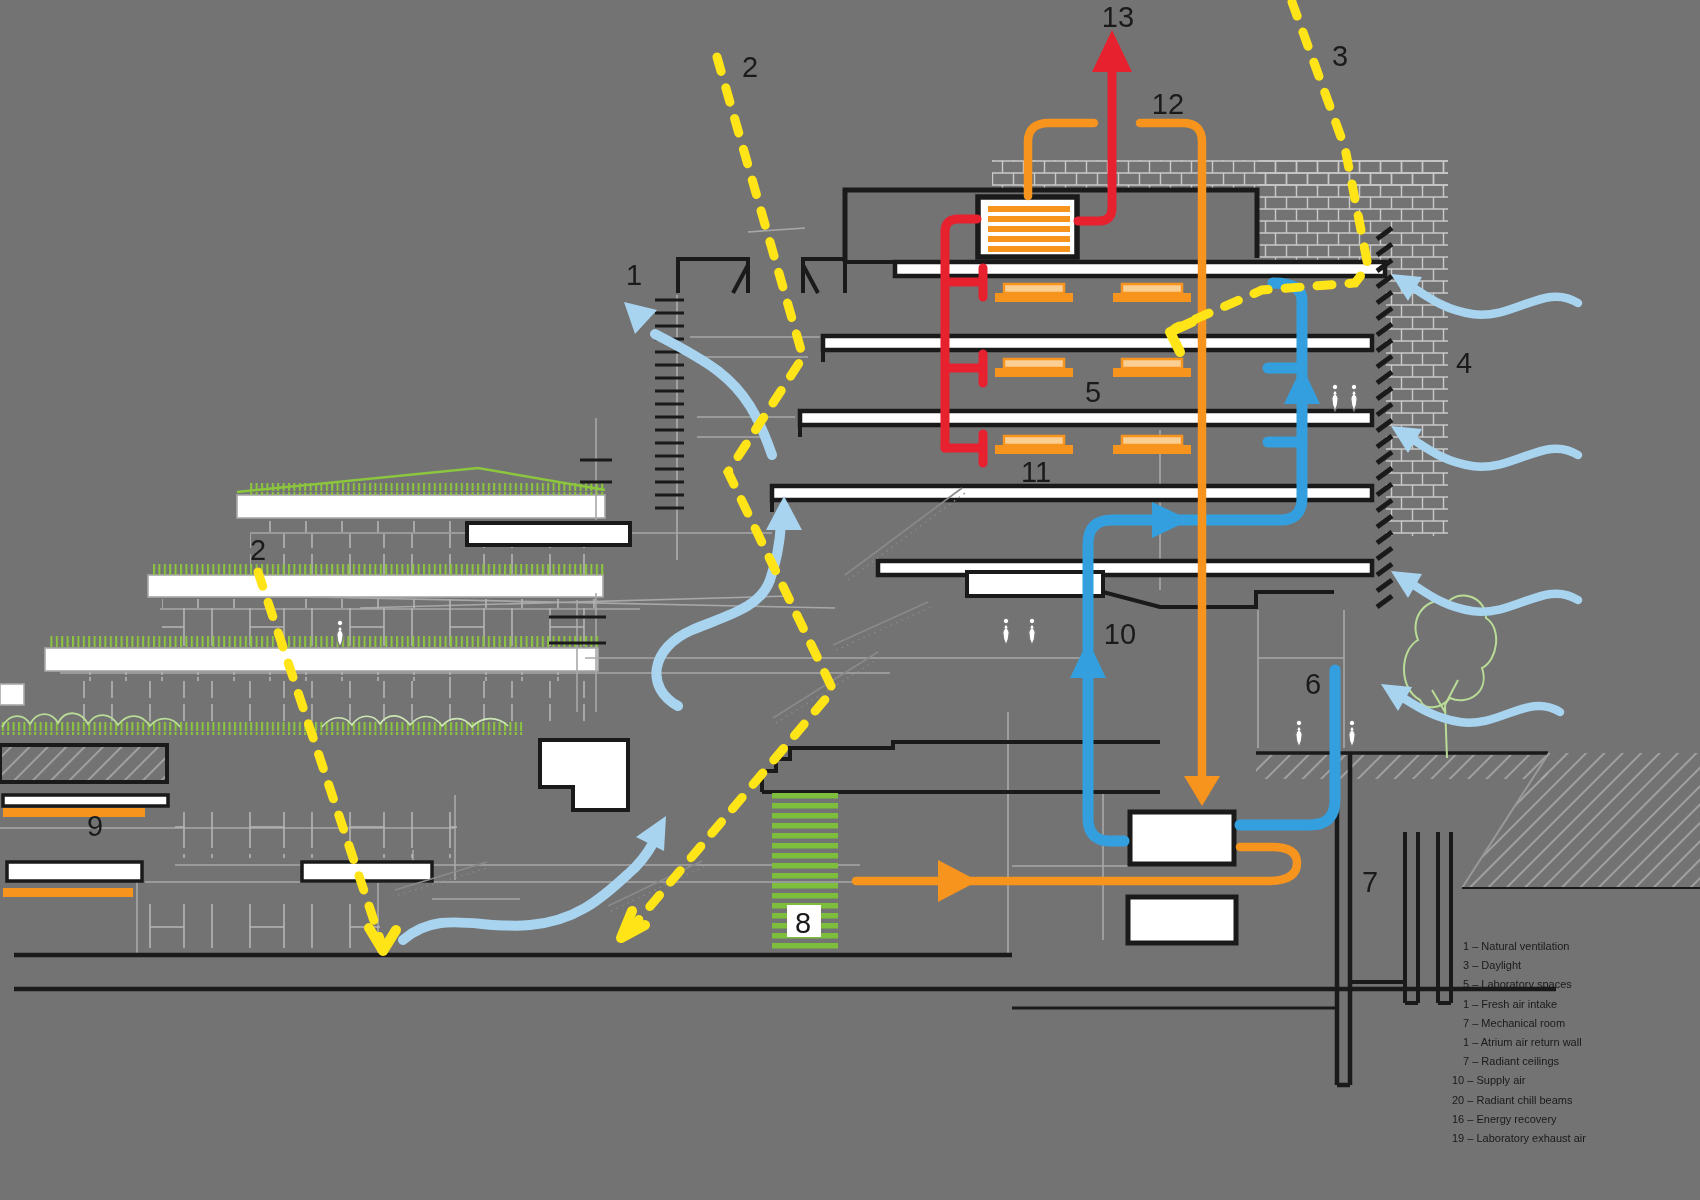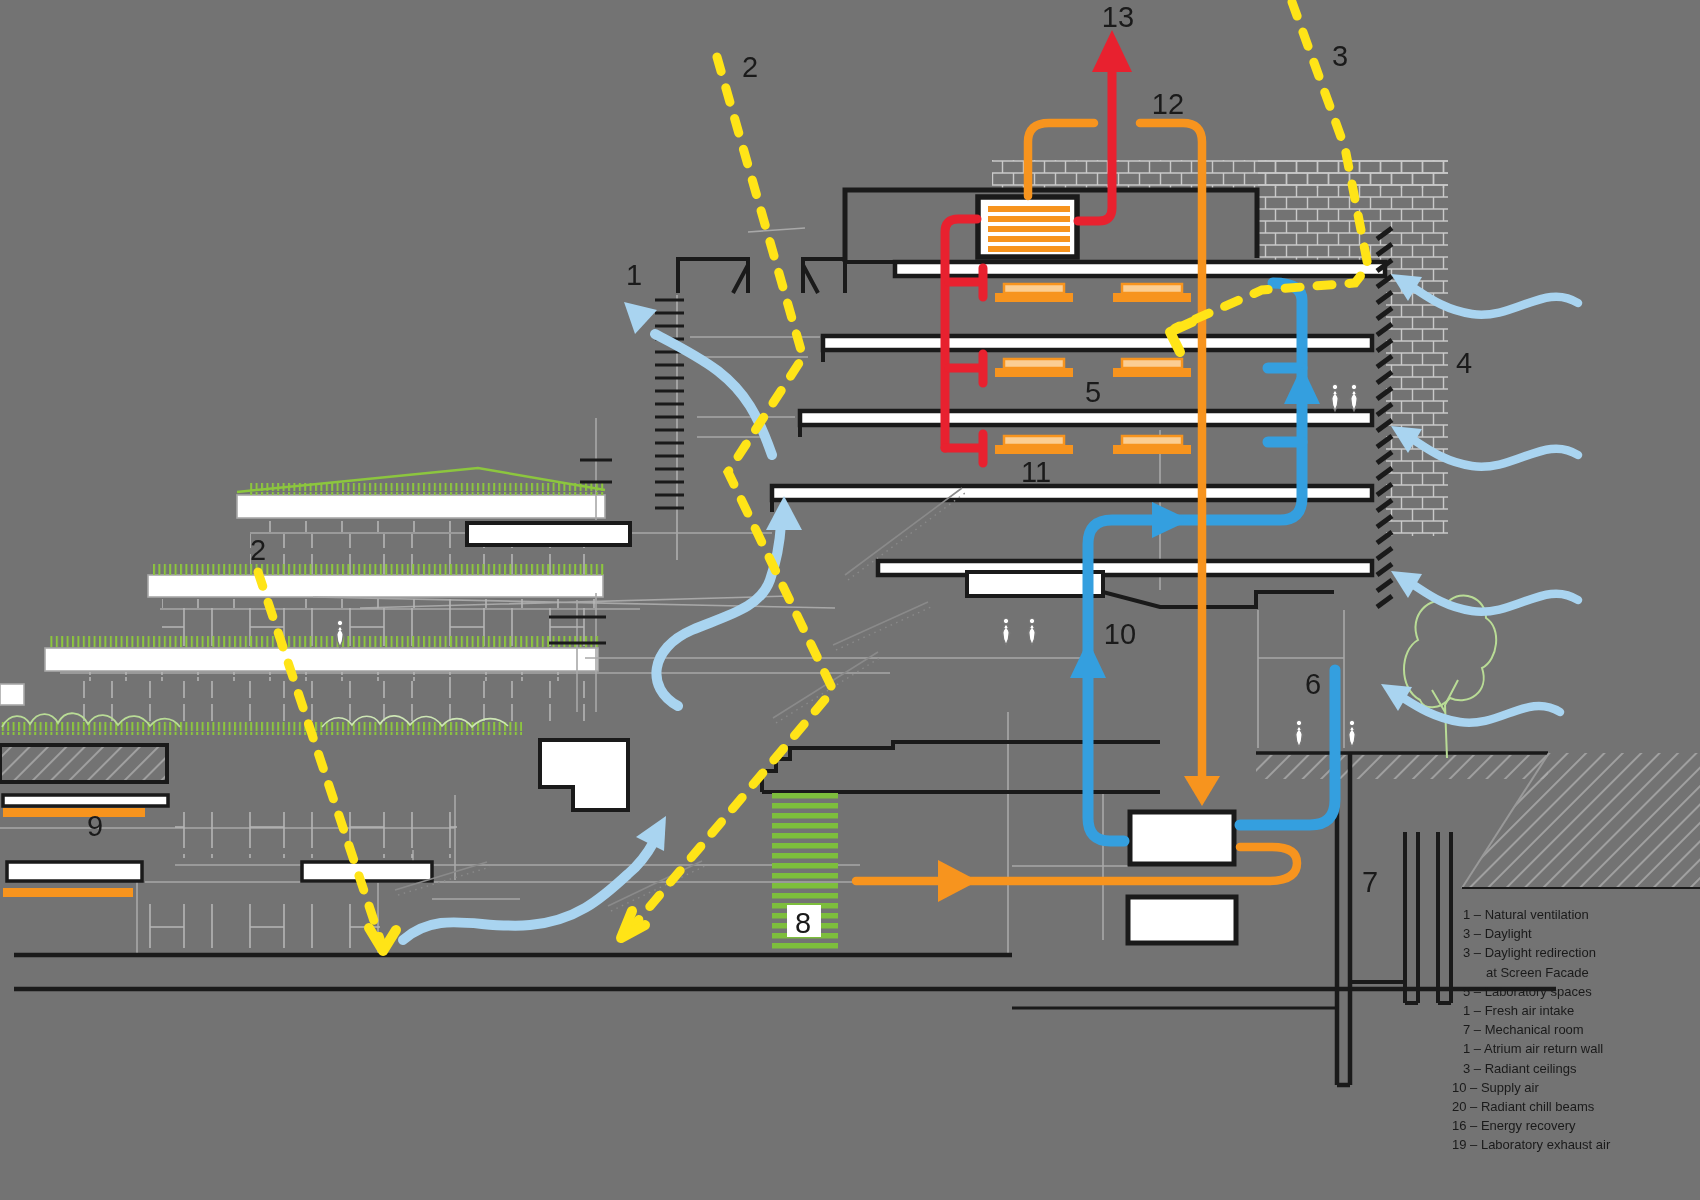--- a/index.html
+++ b/index.html
@@ -1,21 +1,21 @@
 <!DOCTYPE html>
 <html><head>
 <meta charset="utf-8">
 <style>
   html,body{margin:0;padding:0;background:#fff;}
   #stage{position:relative;width:1700px;height:1200px;background:#737373;overflow:hidden;
          font-family:"Liberation Sans", sans-serif;}
   #stage svg{position:absolute;left:0;top:0;}
   .num-label{font-family:"Liberation Sans", sans-serif;font-size:29px;fill:#1a1a1a;}
-  #legend{position:absolute;left:1452px;top:905px;width:248px;color:#1a1a1a;
-          font-size:13px;line-height:19.2px;font-family:"Liberation Sans", sans-serif;}
+  #legend{position:absolute;left:1452px;top:937px;width:248px;color:#1a1a1a;
+          font-size:11px;line-height:19.2px;font-family:"Liberation Sans", sans-serif;}
   .legend-entry .l1{white-space:nowrap;}
   .legend-entry.sd .l1{padding-left:11px;}
   .legend-entry .l2{padding-left:34px;white-space:nowrap;}
   .legend-entry .l2:empty{display:none;}
 </style>
 </head>
 <body>
 
 <div id="stage">
 <svg width="1700" height="1200" viewBox="0 0 1700 1200">
@@ -301,37 +301,33 @@
 </svg>
 
 <div id="legend">
   <div class="legend-entry sd">
         <div class="l1">1 – Natural ventilation</div>
       </div>
   <div class="legend-entry sd">
         <div class="l1">3 – Daylight</div>
       </div>
   <div class="legend-entry sd">
-        <div class="l1">3 – Daylight redirection</div>
-        <div class="l2">at Screen Facade</div>
-      </div>
-  <div class="legend-entry sd">
         <div class="l1">5 – Laboratory spaces</div>
       </div>
   <div class="legend-entry sd">
         <div class="l1">1 – Fresh air intake</div>
       </div>
   <div class="legend-entry sd">
         <div class="l1">7 – Mechanical room</div>
       </div>
   <div class="legend-entry sd">
         <div class="l1">1 – Atrium air return wall</div>
       </div>
   <div class="legend-entry sd">
-        <div class="l1">3 – Radiant ceilings</div>
+        <div class="l1">7 – Radiant ceilings</div>
       </div>
   <div class="legend-entry">
         <div class="l1">10 – Supply air</div>
       </div>
   <div class="legend-entry">
         <div class="l1">20 – Radiant chill beams</div>
       </div>
   <div class="legend-entry">
         <div class="l1">16 – Energy recovery</div>
       </div>

